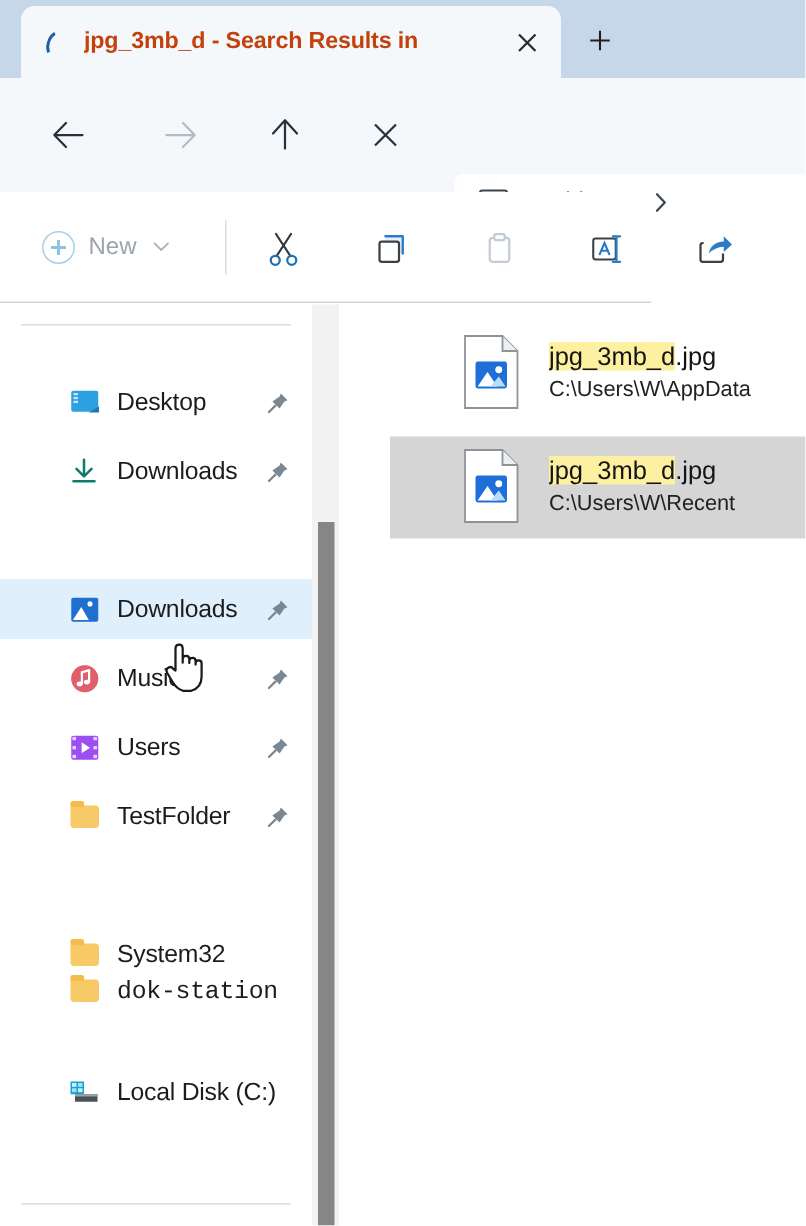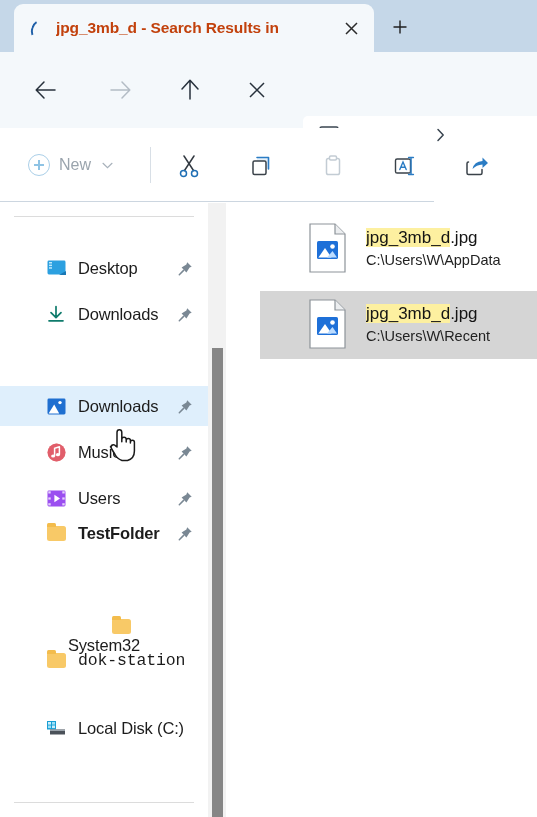--- a/index.html
+++ b/index.html
@@ -464,35 +464,35 @@
       </span>
       <span class="side-label">Users</span>
       <span class="side-pin">
         <svg width="15" height="15" viewBox="0 0 15 15">
           <path d="M9.2 1.3 L13.7 5.8 L11.6 6.6 L8.4 11.4 L3.6 6.6 L8.4 3.4 Z" fill="#7a8894"></path>
           <path d="M5.6 9.4 L1.3 13.7" stroke="#7a8894" stroke-width="1.5" stroke-linecap="round"></path>
         </svg>
       </span>
     </div>
 
-    <div class="side-item" style="top:310px;font-weight:bold;">
+    <div class="side-item" style="top:321px;">
       <span class="side-ico">
           <span class="ico-folder"></span>
         </span>
       <span class="side-label">TestFolder</span>
       <span class="side-pin">
         <svg width="15" height="15" viewBox="0 0 15 15">
           <path d="M9.2 1.3 L13.7 5.8 L11.6 6.6 L8.4 11.4 L3.6 6.6 L8.4 3.4 Z" fill="#7a8894"></path>
           <path d="M5.6 9.4 L1.3 13.7" stroke="#7a8894" stroke-width="1.5" stroke-linecap="round"></path>
         </svg>
       </span>
     </div>
 
 
-    <div class="side-item" style="top:413px;flex-direction:column;">
+    <div class="side-item" style="top:413px;">
       <span class="side-ico">
           <span class="ico-folder"></span>
         </span>
       <span class="side-label">System32</span>
       <span class="side-pin"></span>
     </div>
 
     <div class="side-item" style="top:437px;font-family:Liberation Mono, monospace;">
       <span class="side-ico">
           <span class="ico-folder"></span>

